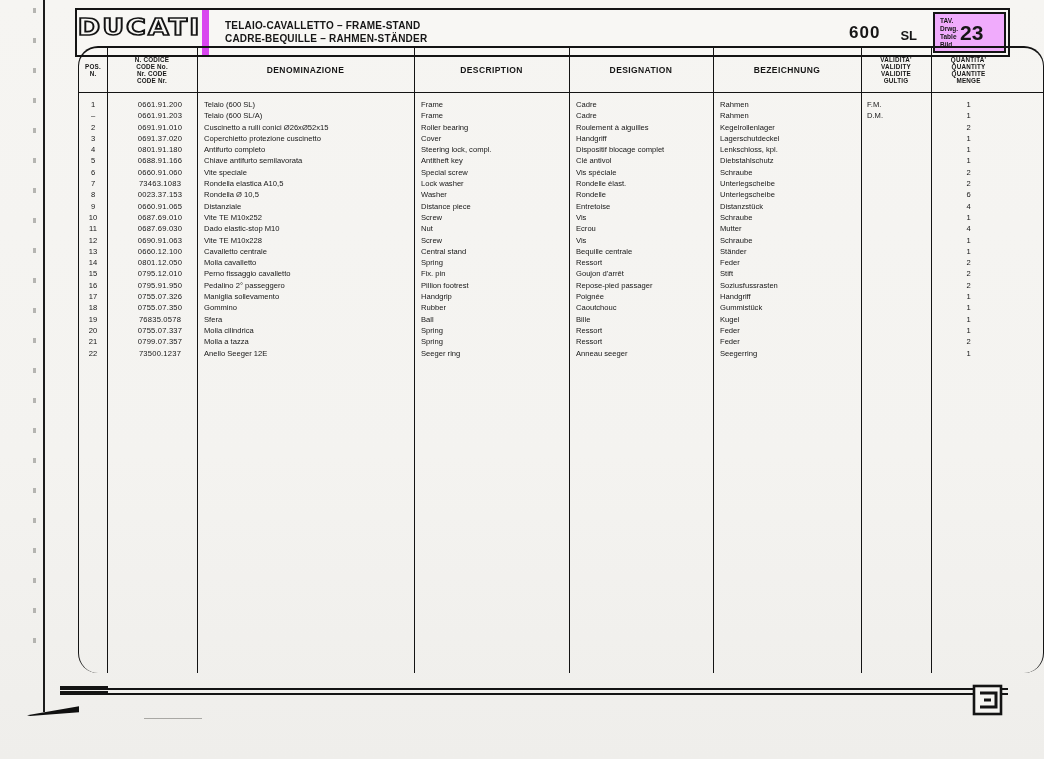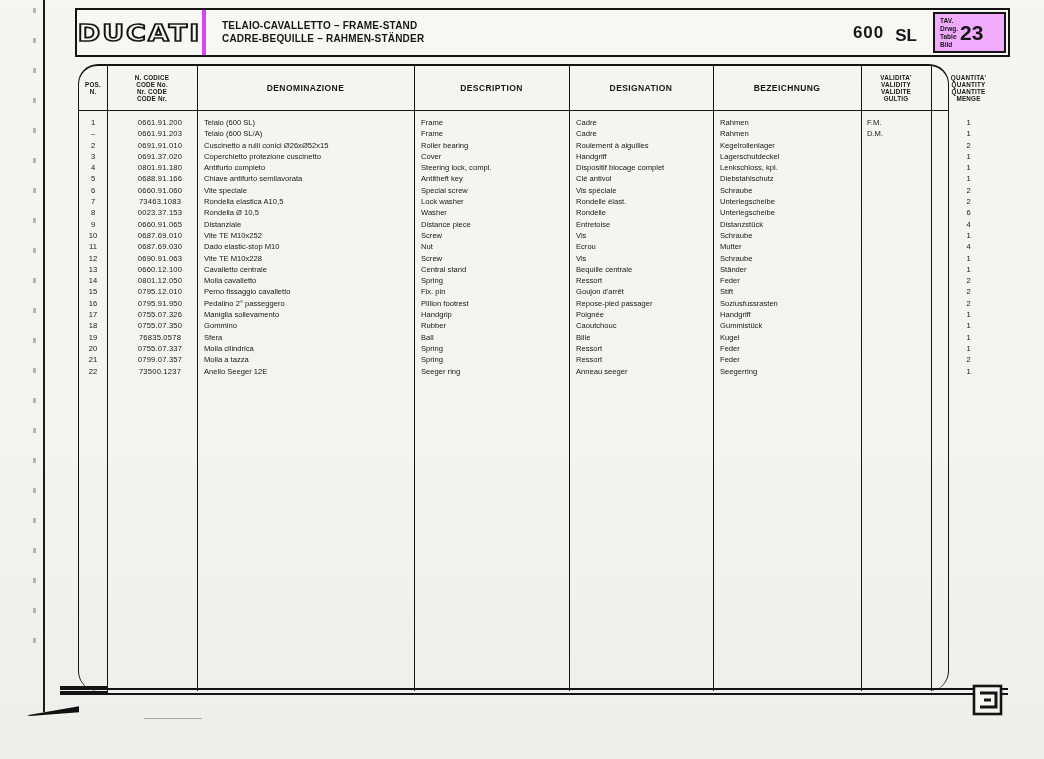--- a/index.html
+++ b/index.html
@@ -18,41 +18,41 @@
   .bind-dashes{
     position:absolute;left:33px;top:8px;width:3px;height:640px;
     background:repeating-linear-gradient(180deg,#9a9a96 0 5px,transparent 5px 30px);
     opacity:.7;
   }
   
   .hdr{
     position:absolute;left:75px;top:8px;width:935px;height:49px;
     border:2px solid #141414;background:#f8f7f4;display:flex;align-items:stretch;box-sizing:border-box;
   }
-  .hdr-logo-cell{width:125px;display:flex;align-items:center;justify-content:center;border-right:4px solid #d946ef;}
+  .hdr-logo-cell{width:125px;display:flex;justify-content:center;border-right:7px solid #d946ef;}
   .logo-text{
     font-weight:900;font-size:27px;letter-spacing:2px;
     color:#f8f7f4;-webkit-text-stroke:2px #141414;text-stroke:2px #141414;
     transform:scaleY(.85);font-family:"DejaVu Sans", sans-serif;
   }
   .hdr-title-cell{flex:1;display:flex;flex-direction:column;justify-content:center;padding-left:16px;}
   .hdr-title-cell div{font-weight:bold;font-size:10px;line-height:12.5px;letter-spacing:.2px;}
   .hdr-model{display:flex;align-items:center;padding-right:14px;}
   .model-600{font-weight:bold;font-size:17px;letter-spacing:1px;}
-  .model-sl{font-weight:bold;font-size:17px;margin-left:11px;margin-top:6px;}
+  .model-sl{font-weight:bold;font-size:13px;margin-left:20px;margin-top:6px;}
   .hdr-tav{
     width:73px;border:2px solid #141414;margin:2px;box-sizing:border-box;
     display:flex;align-items:center;padding:2px 0 2px 5px;background:#f0abfc;
   }
   .tav-labels{display:flex;flex-direction:column;}
   .tav-labels span{font-weight:bold;font-size:6.5px;line-height:8px;}
   .tav-num{font-weight:bold;font-size:21px;margin-left:2px;}
   
   .ptable{
-    position:absolute;left:78px;top:64px;width:871px;height:627px;
+    position:absolute;left:78px;top:46px;width:966px;height:627px;
     border-left:1.5px solid #141414;border-right:1.5px solid #141414;border-top:2px solid #141414;
     box-sizing:border-box;background:transparent;border-radius:20px;
   }
   .colsep{position:absolute;top:0;width:1.3px;height:100%;background:#141414;}
   .thead{
     position:absolute;left:0;top:0;width:100%;height:45px;border-bottom:1.5px solid #141414;
     display:grid;grid-template-columns:28px 90px 217px 155px 144px 148px 70px 75px;box-sizing:border-box;
   }
   .th{display:flex;flex-direction:column;align-items:center;justify-content:center;text-align:center;}
   .th .big{font-weight:bold;font-size:8.5px;letter-spacing:.4px;}

